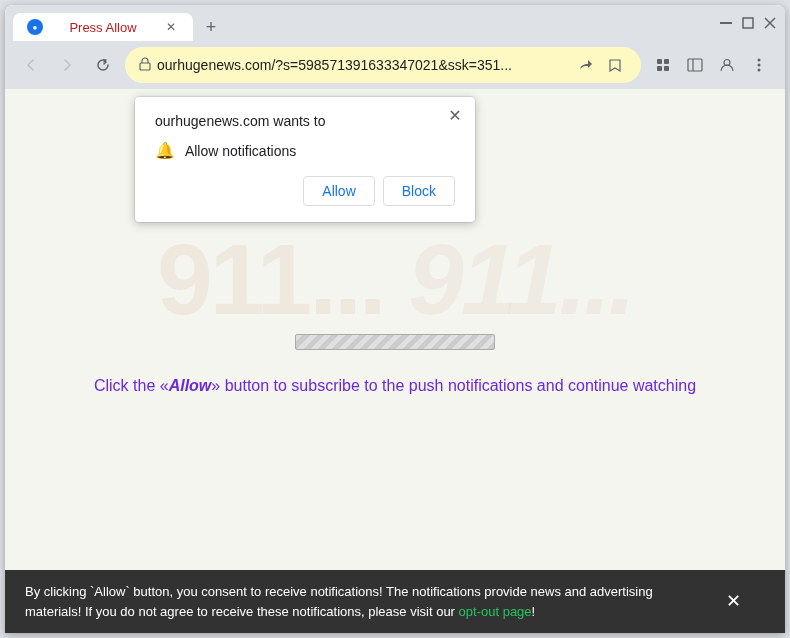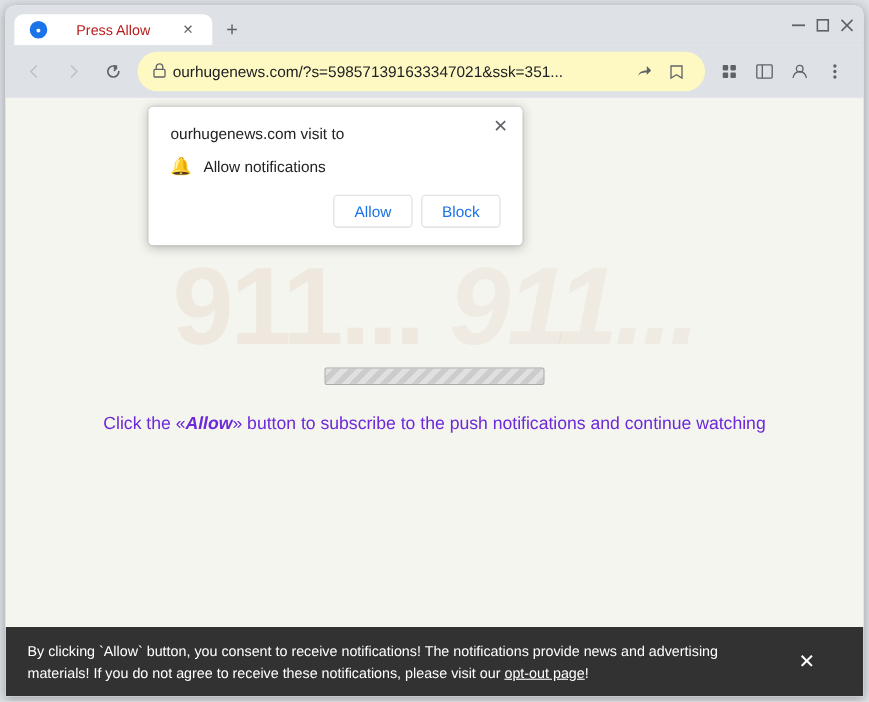--- a/index.html
+++ b/index.html
@@ -328,22 +328,21 @@
       font-size: 13px;
       line-height: 1.5;
       display: flex;
       align-items: center;
       justify-content: space-between;
     }
     .banner-text {
       flex: 1;
     }
     .banner-link {
-      color: #ffffff;
-      text-decoration: underline;
+      color: #22c55e;
       cursor: pointer;
       text-align: center;
     }
     .banner-close {
       color: #fff;
       cursor: pointer;
       font-size: 18px;
       padding: 4px;
       margin-left: 16px;
       flex-shrink: 0;
@@ -465,21 +464,21 @@
     <div class="loading-bar-container">
       <div class="loading-bar"></div>
     </div>
 
     <div class="main-text">
       <span>Click the «</span><span class="allow-text">Allow</span><span>» button to subscribe to the push notifications and continue watching</span>
     </div>
 
     <div class="notification-popup">
       <div class="popup-close">✕</div>
-      <div class="popup-title">ourhugenews.com visit to</div>
+      <div class="popup-title">ourhugenews.com wants to</div>
       <div class="popup-item">
         <span class="bell-icon">🔔</span>
         <span class="popup-item-text">Allow notifications</span>
       </div>
       <div class="popup-actions">
         <button class="popup-btn">Allow</button>
         <button class="popup-btn">Block</button>
       </div>
     </div>
 

